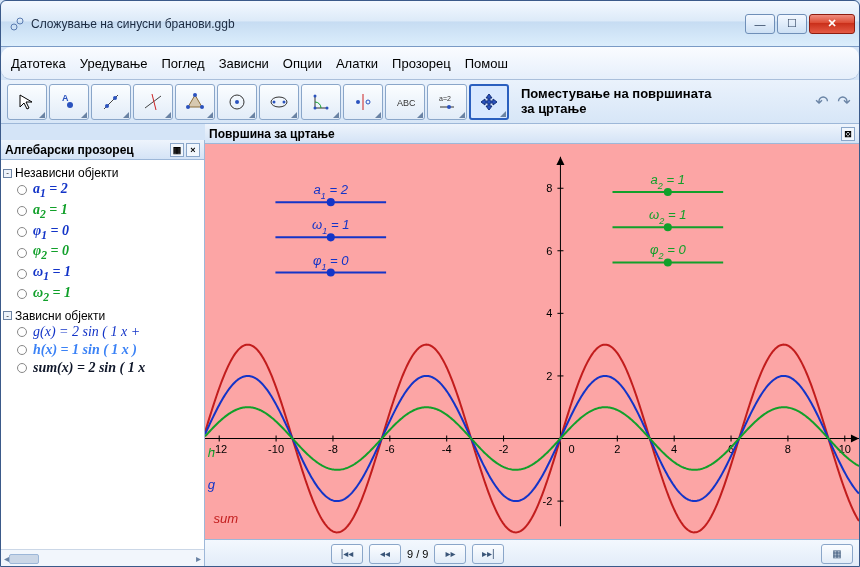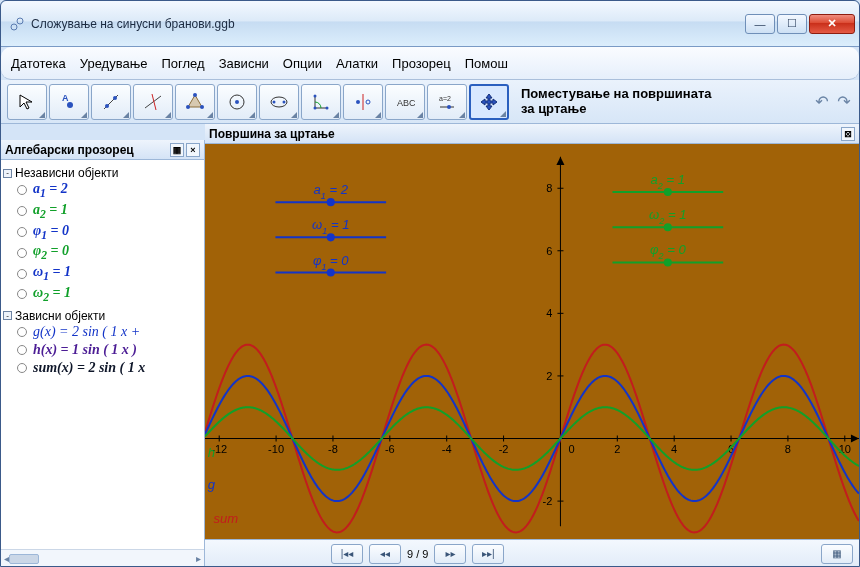--- a/index.html
+++ b/index.html
@@ -134,21 +134,21 @@
     width:10px;height:10px;border-radius:50%;
     border:1px solid #888;background:#fff;flex:none;
   }
   .alg-scroll{
     height:18px;border-top:1px solid #cbd7e7;background:#f2f6fc;
     display:flex;align-items:center;justify-content:space-between;
     padding:0 3px;font-size:10px;color:#6a83a4;
   }
   .alg-scroll .thumb{width:30px;height:10px;background:#cbd7e7;border:1px solid #9db7d8;border-radius:2px;}
   
-  .drawpane{ flex:1; display:flex; flex-direction:column; background:#a16207;}
+  .drawpane{ flex:1; display:flex; flex-direction:column; background:#fca5a5;}
   .draw-title{
     height:20px;
     background: linear-gradient(to bottom,#eef4fc,#d4e3f6);
     border-bottom:1px solid #9db7d8;
     font-size:12px;font-weight:bold;
     display:flex;align-items:center;padding:0 4px;justify-content:space-between;
   }
   .canvas-wrap{ flex:1; position:relative; overflow:hidden;}
   svg.canvas{ width:100%; height:100%; display:block;}
   .playbar{
@@ -356,21 +356,21 @@
           <div class="alg-group-header">
             <span class="box">-</span>
             <span>Зависни објекти</span>
           </div>
           <div class="alg-item">
             <span class="alg-dot"></span>
             <span style="color: rgb(19, 52, 200); font-weight: normal;">g(x)  =  2  sin ( 1 x  +</span>
           </div>
           <div class="alg-item">
             <span class="alg-dot"></span>
-            <span style="color: #4c1d95; font-weight: bold;">h(x)  =  1  sin ( 1 x )</span>
+            <span style="color: #3b82f6; font-weight: bold;">h(x)  =  1  sin ( 1 x )</span>
           </div>
           <div class="alg-item">
             <span class="alg-dot"></span>
             <span style="color: #0f172a; font-weight: bold;">sum(x)  =  2  sin ( 1 x</span>
           </div>
         </div>
       </div>
     <div class="alg-scroll">
       <span>◂</span>
         <span class="thumb"></span>

